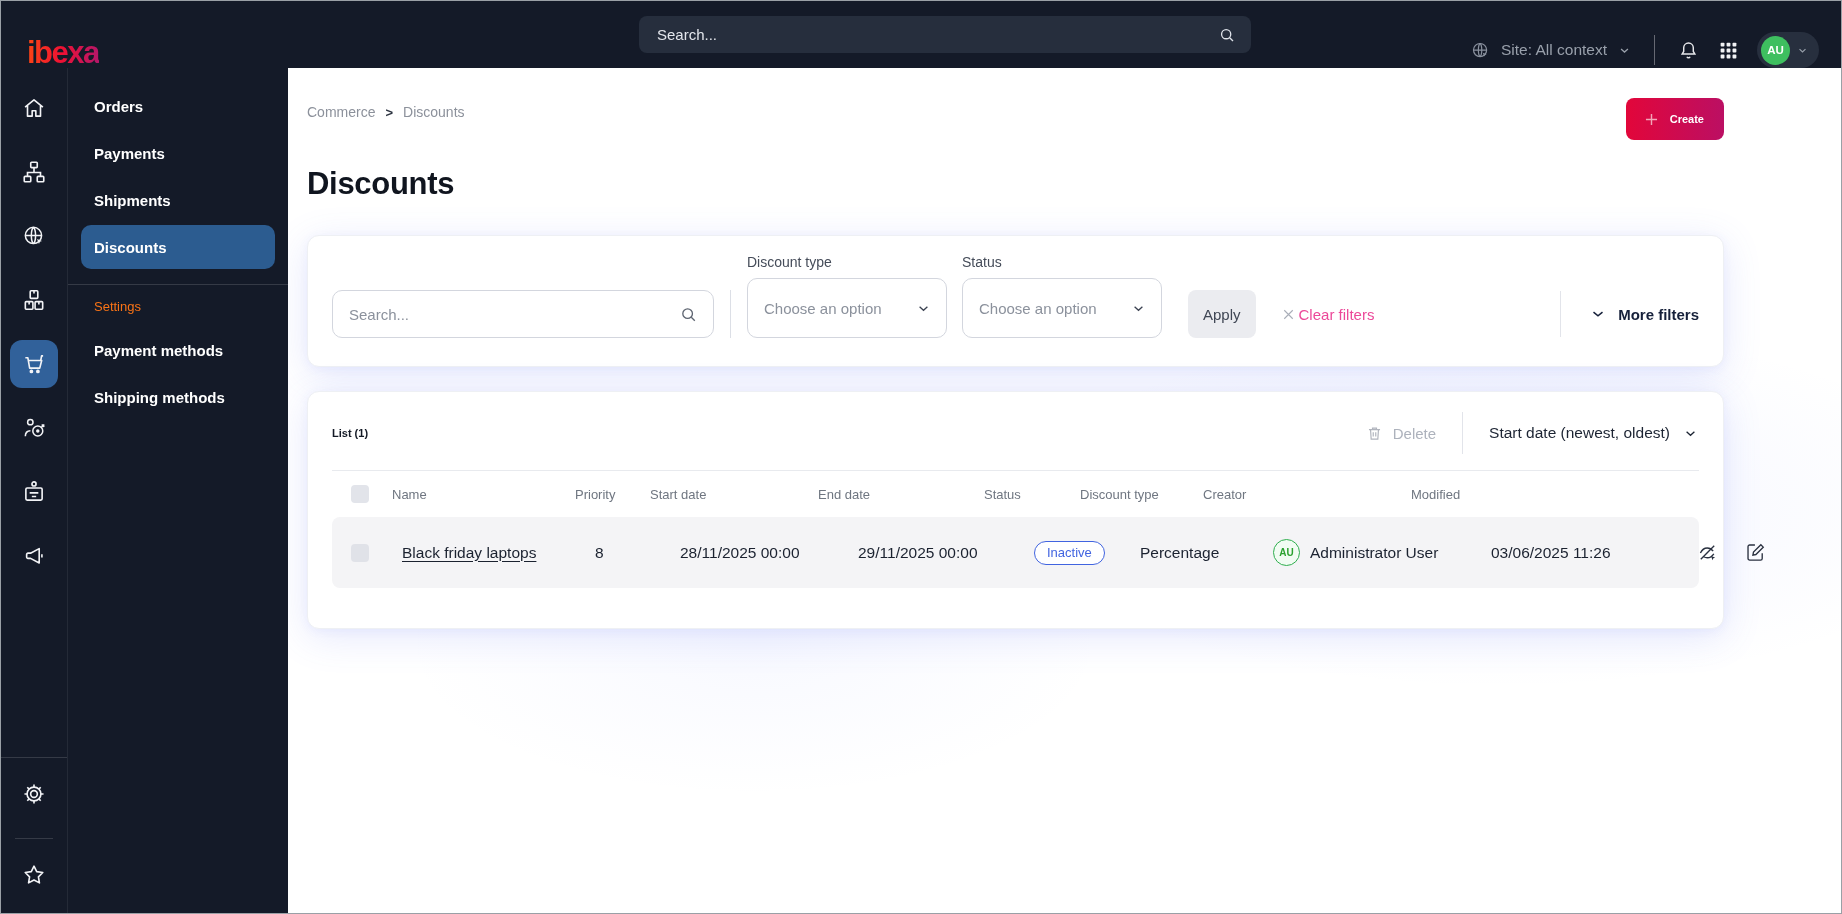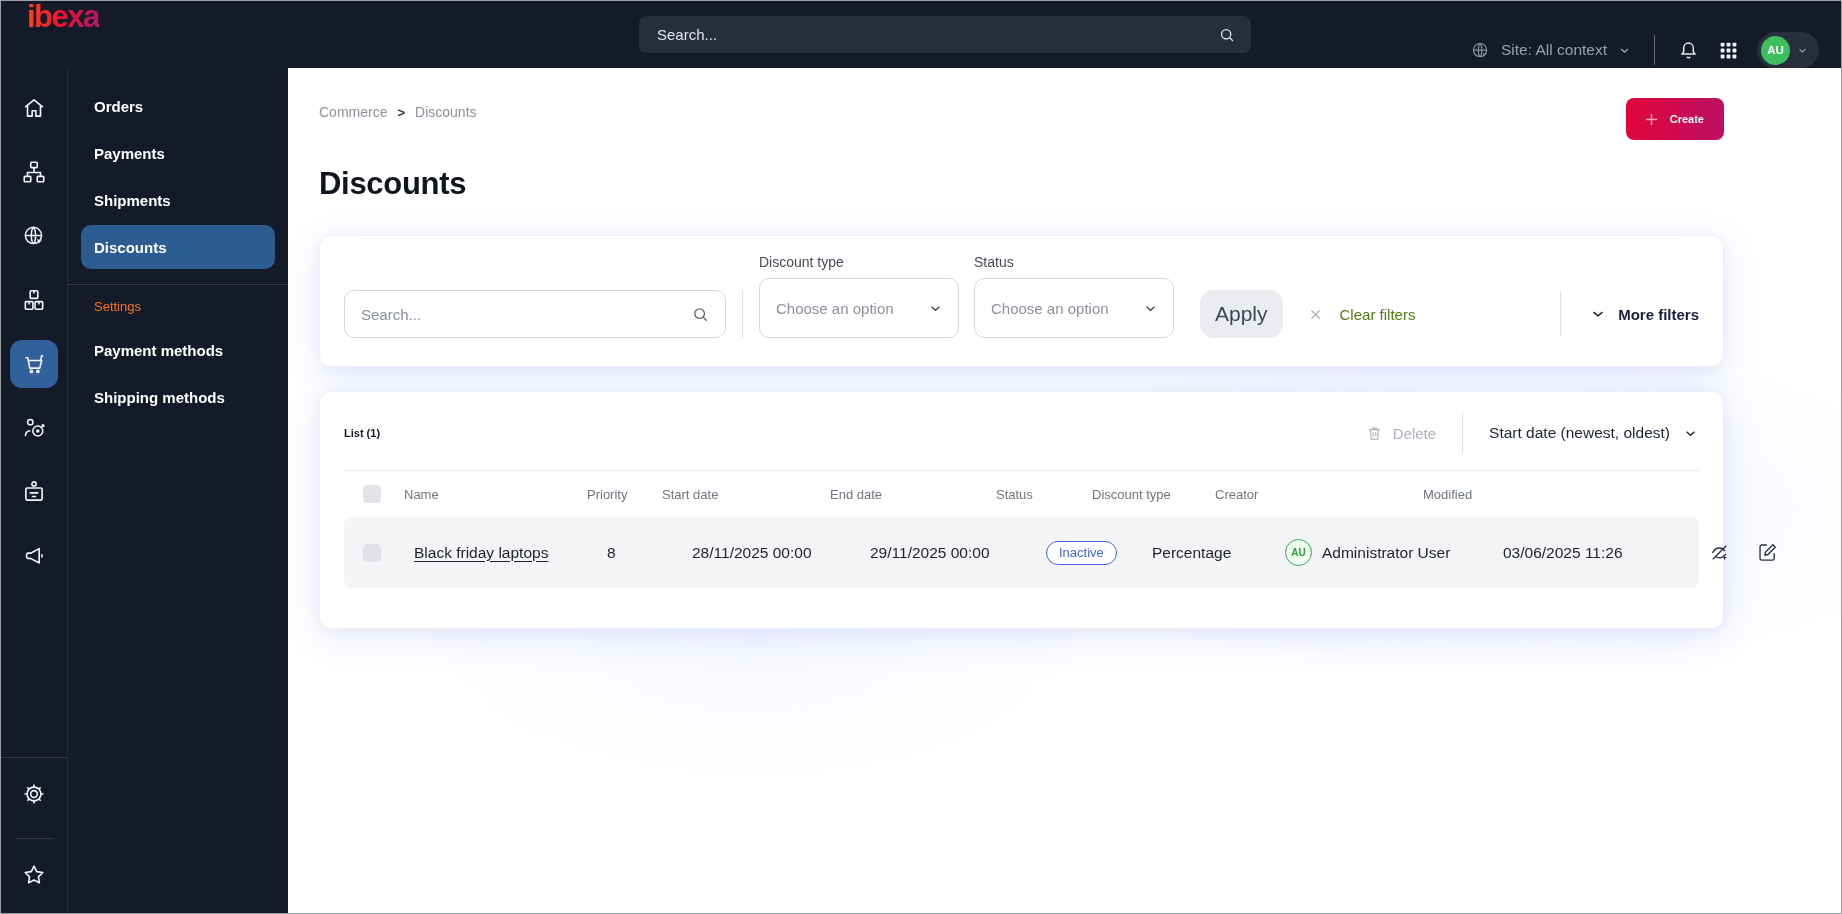--- a/index.html
+++ b/index.html
@@ -1,21 +1,21 @@
 <!DOCTYPE html>
 <html><head>
 <meta charset="utf-8">
 <style>
   * { box-sizing: border-box; margin: 0; padding: 0; }
   html,body { width: 1842px; height: 914px; }
   body { font-family: "Liberation Sans", "DejaVu Sans", sans-serif; background:#fff; overflow:hidden; }
   .viewport { width:1842px; height:914px; border:1px solid #9aa0a6; display:flex; flex-direction:column; background:#fff; }
 
   
-  .topbar { height:67px; min-height:67px; background:#141a28; display:flex; align-items:flex-start; position:relative; padding:0 22px 0 26px;flex-direction:column; }
+  .topbar { height:67px; min-height:67px; background:#141a28; display:flex; align-items:flex-end; position:relative; padding:0 22px 0 26px; }
   .logo { font-size:31px; font-weight:800; letter-spacing:-1.5px; background:linear-gradient(95deg,#ff4713 0%,#ee1133 48%,#b4176b 100%); -webkit-background-clip:text; background-clip:text; color:transparent; line-height:1; }
   .topbar-search { position:absolute; left:638px; top:15px; width:612px; height:37px; background:#262e3d; border-radius:8px; display:flex; align-items:center; padding:0 14px 0 18px; }
   .topbar-search input { flex:1; background:transparent; border:none; outline:none; color:#eceef2; font-size:15px; font-family:inherit; }
   .topbar-search input::placeholder { color:#e3e6ec; opacity:1; }
   .topbar-right { margin-left:auto; display:flex; align-items:center; gap:18px; }
   .site-context { display:flex; align-items:center; gap:10px; color:#99a0ab; font-size:15.5px; cursor:pointer; }
   .tb-divider { width:1px; height:30px; background:rgba(255,255,255,.35); margin:0 4px; }
   .icon-btn { display:flex; align-items:center; justify-content:center; cursor:pointer; }
   .user-pill { background:#272f3e; border-radius:18px; height:36px; display:flex; align-items:center; gap:6px; padding:0 10px 0 4px; cursor:pointer; }
   .avatar-green { width:29px; height:29px; border-radius:50%; background:#3ebf5f; color:#fff; font-size:11.5px; font-weight:700; display:flex; align-items:center; justify-content:center; }
@@ -32,43 +32,43 @@
   .rail-hr.inner { width:38px; margin:4px 0 12px; }
 
   
   .panel { width:220px; background:#141a28; color:#fff; padding-top:16px; display:flex; flex-direction:column; }
   .panel-item { height:44px; margin:0 13px 3px; padding:0 13px; border-radius:10px; display:flex; align-items:center; font-size:15px; font-weight:600; color:#fff; cursor:pointer; }
   .panel-item.active { background:#2c5c90; }
   .panel-hr { height:1px; background:rgba(255,255,255,.14); margin:12px 0 14px; }
   .panel-section { padding:0 26px; font-size:13px; color:#f97316; margin-bottom:14px; }
 
   
-  .main { flex:1; background:#fff; padding:30px 117px 0 31px; overflow:hidden;
+  .main { flex:1; background:#fff; padding:30px 117px 0 19px; overflow:hidden;
           background-image: radial-gradient(700px 260px at 78% 52%, rgba(110,135,255,.07), transparent 70%),
                             radial-gradient(500px 220px at 30% 68%, rgba(110,135,255,.05), transparent 70%); }
   .page-head { display:flex; align-items:flex-start; justify-content:space-between; }
   .breadcrumb { display:flex; align-items:center; gap:10px; font-size:14px; color:#8c919b; padding-top:6px; }
   .breadcrumb .sep { color:#2c3340; font-weight:700; font-size:13px; }
   .crumb-link { cursor:pointer; }
   .btn-create { height:42px; border:none; border-radius:8px; padding:0 20px 0 16px; display:flex; align-items:center; gap:9px; color:#fff; font-size:11px; font-weight:600; font-family:inherit; cursor:pointer; background:linear-gradient(90deg,#e2063a 0%,#bb0f63 100%); }
   .page-title { font-size:31px; font-weight:800; color:#10151f; margin-top:26px; letter-spacing:-.3px; }
 
   .card { background:#fff; border:1px solid #eef0f4; border-radius:12px; box-shadow:0 8px 38px rgba(95,115,240,.16), 0 2px 10px rgba(95,115,240,.07); }
 
   
   .filter-card { margin-top:33px; height:132px; padding:22px 24px 28px; display:flex; align-items:flex-end; }
   .f-search { width:382px; height:48px; border:1px solid #d3d6de; border-radius:10px; display:flex; align-items:center; padding:0 14px 0 16px; background:#fff; }
   .f-search input { flex:1; border:none; outline:none; font-size:15px; color:#3c4250; font-family:inherit; }
   .f-search input::placeholder { color:#8b919c; opacity:1; }
   .f-vline { width:1px; height:48px; background:#dcdfe6; margin:0 16px; }
   .f-group { display:flex; flex-direction:column; margin-right:15px; }
   .f-label { font-size:14px; color:#454c59; margin-bottom:8px; }
   .f-select { width:200px; height:60px; border:1px solid #d3d6de; border-radius:10px; background:#fff; display:flex; align-items:center; justify-content:space-between; padding:0 14px 0 16px; font-size:15px; color:#8b919c; cursor:pointer; }
-  .btn-apply { height:48px; margin-left:11px; padding:0 15px; border:none; border-radius:14px; background:#ebecf0; color:#3f4654; font-size:21px; font-family:inherit; cursor:pointer; }
-  .btn-clear { height:48px; display:flex; align-items:center; gap:16px; margin-left:24px; color:#4d7c0f; font-size:15px; cursor:pointer; }
+  .btn-apply { height:48px; margin-left:11px; padding:0 15px; border:none; border-radius:8px; background:#ebecf0; color:#3f4654; font-size:15px; font-family:inherit; cursor:pointer; }
+  .btn-clear { height:48px; display:flex; align-items:center; gap:2px; margin-left:24px; color:#ec4899; font-size:15px; cursor:pointer; }
   .more-wrap { margin-left:auto; display:flex; align-items:center; height:48px; }
   .more-vline { width:1px; height:46px; background:#e2e4ea; margin-right:28px; }
   .btn-more { display:flex; align-items:center; gap:11px; font-size:15px; font-weight:700; color:#16203a; cursor:pointer; }
 
   
   .list-card { margin-top:24px; padding:20px 24px 40px; }
   .list-toolbar { display:flex; align-items:center; }
   .list-title { font-size:11px; font-weight:700; color:#141a26; }
   .toolbar-right { margin-left:auto; display:flex; align-items:center; }
   .btn-delete { display:flex; align-items:center; gap:9px; color:#adb2bc; font-size:15px; cursor:pointer; }

